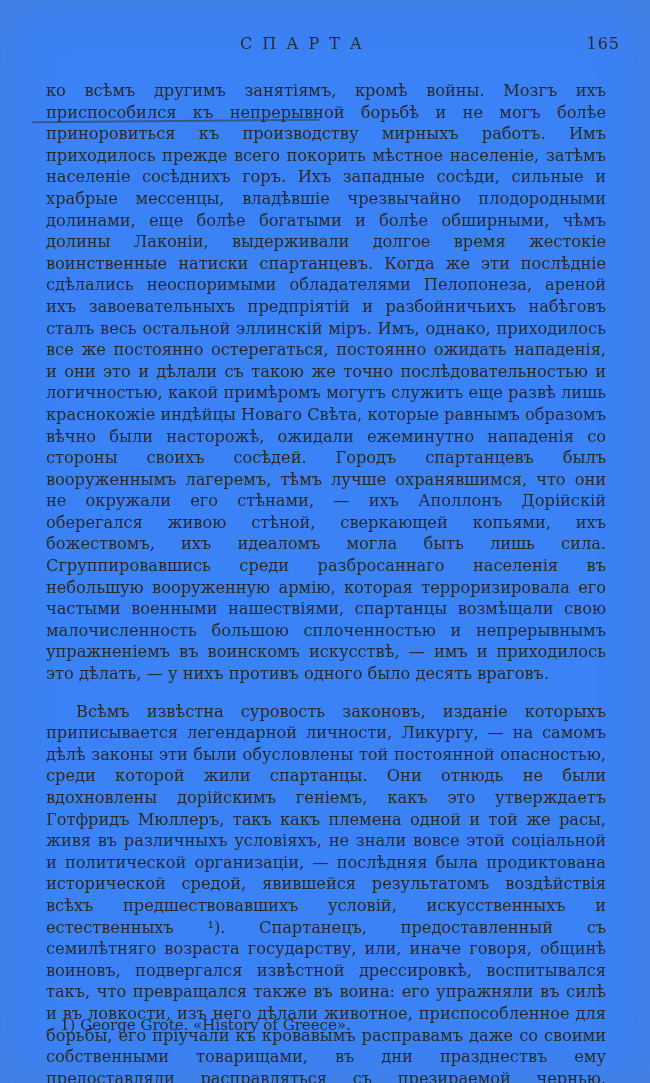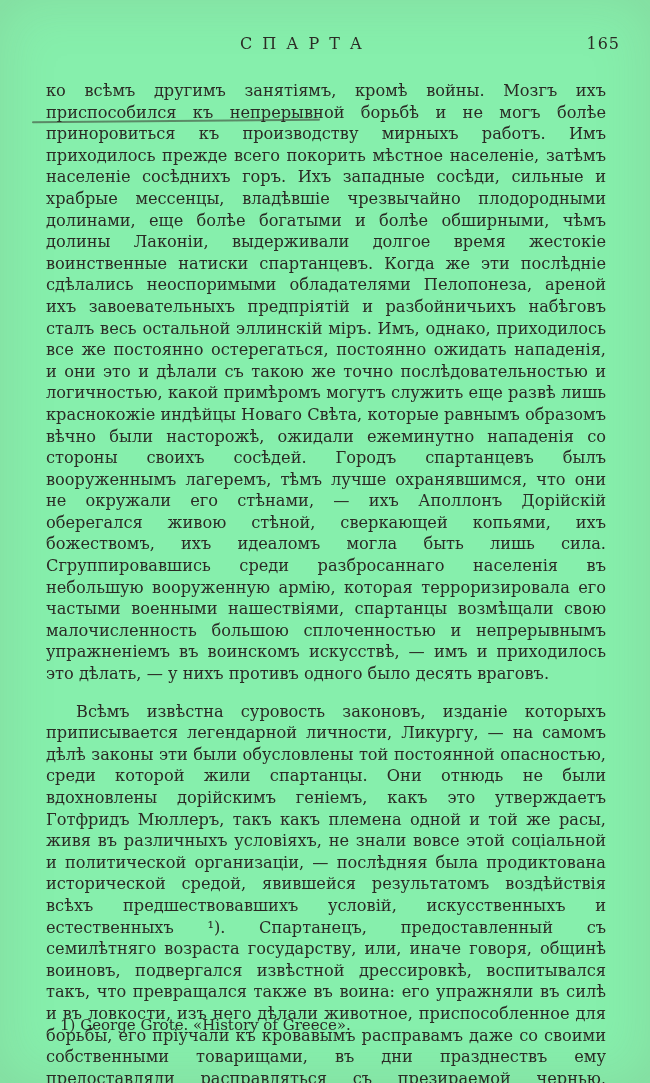--- a/index.html
+++ b/index.html
@@ -10,21 +10,21 @@
     font-family: "DejaVu Serif", "Liberation Serif", serif;
     color: #2b2b25;
     overflow: hidden;
   }
   .page {
     position: relative;
     width: 650px;
     height: 1083px;
     box-sizing: border-box;
     padding: 34px 28px 0 30px;
-    background: #86efac;
+    background: #3b82f6;
     box-shadow: inset 0 0 55px rgba(120,120,100,0.18);
   }
   .header {
     position: relative;
     height: 22px;
     margin-bottom: 24px;
     font-size: 16px;
   }
   .running-title {
     position: absolute;

